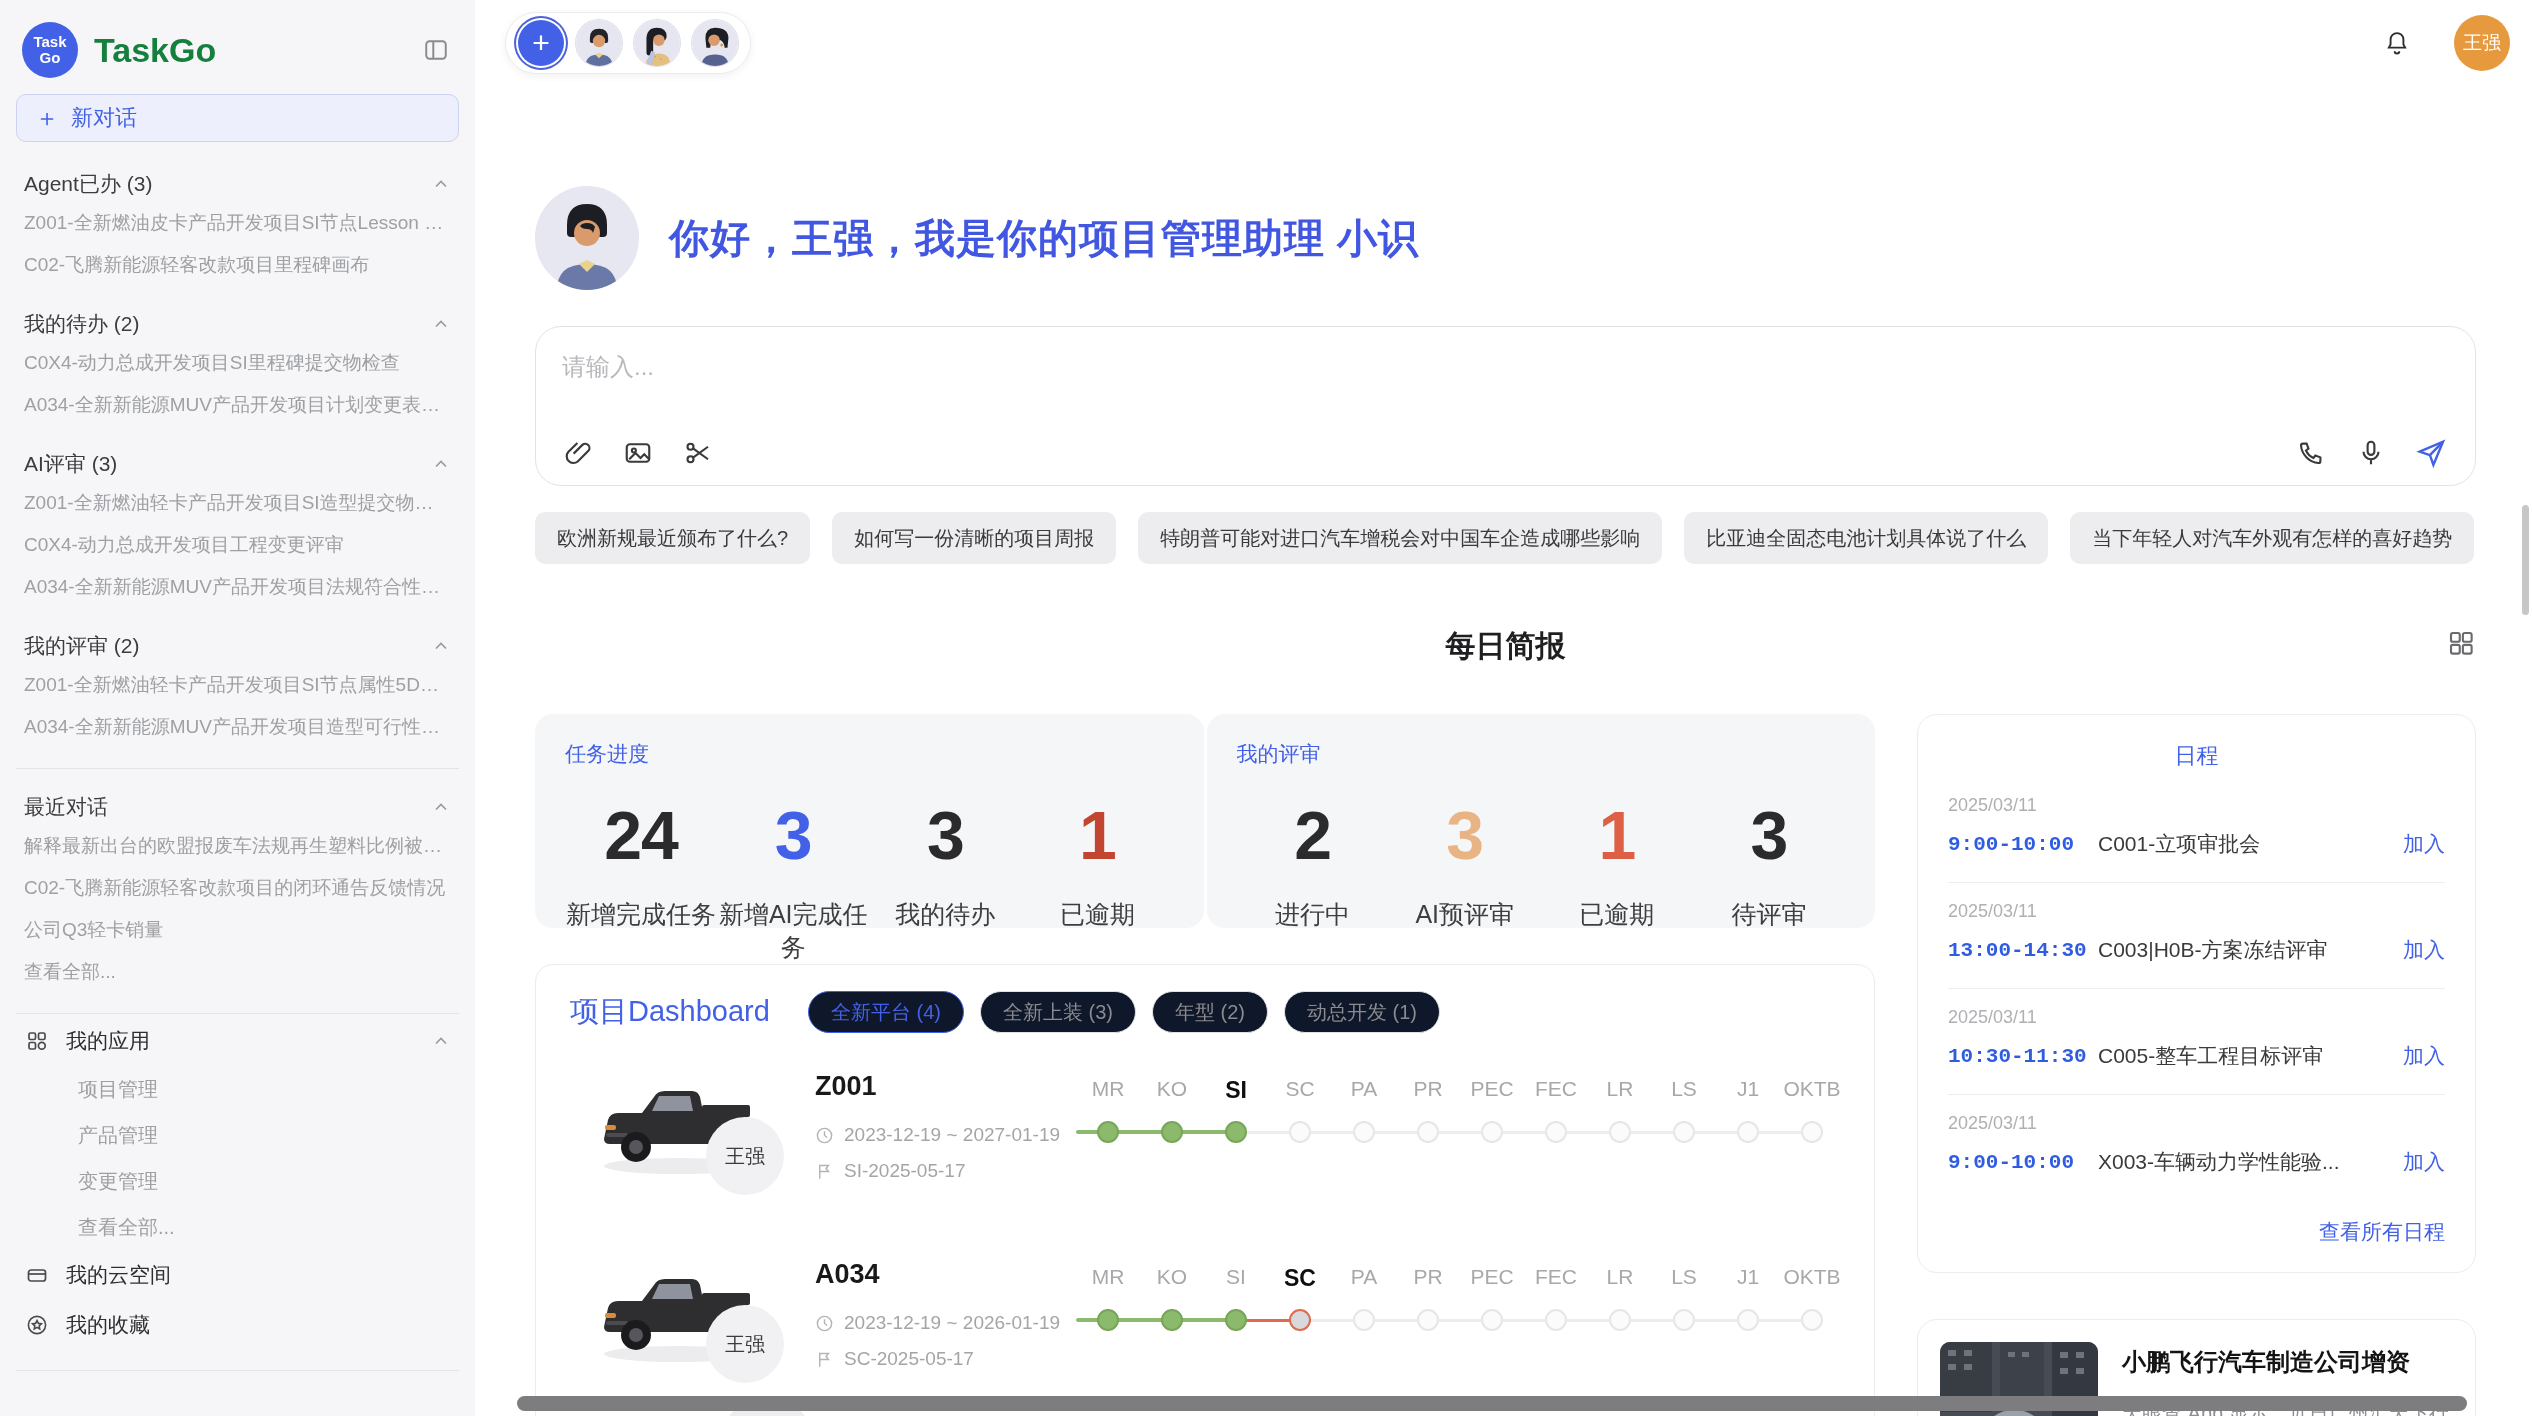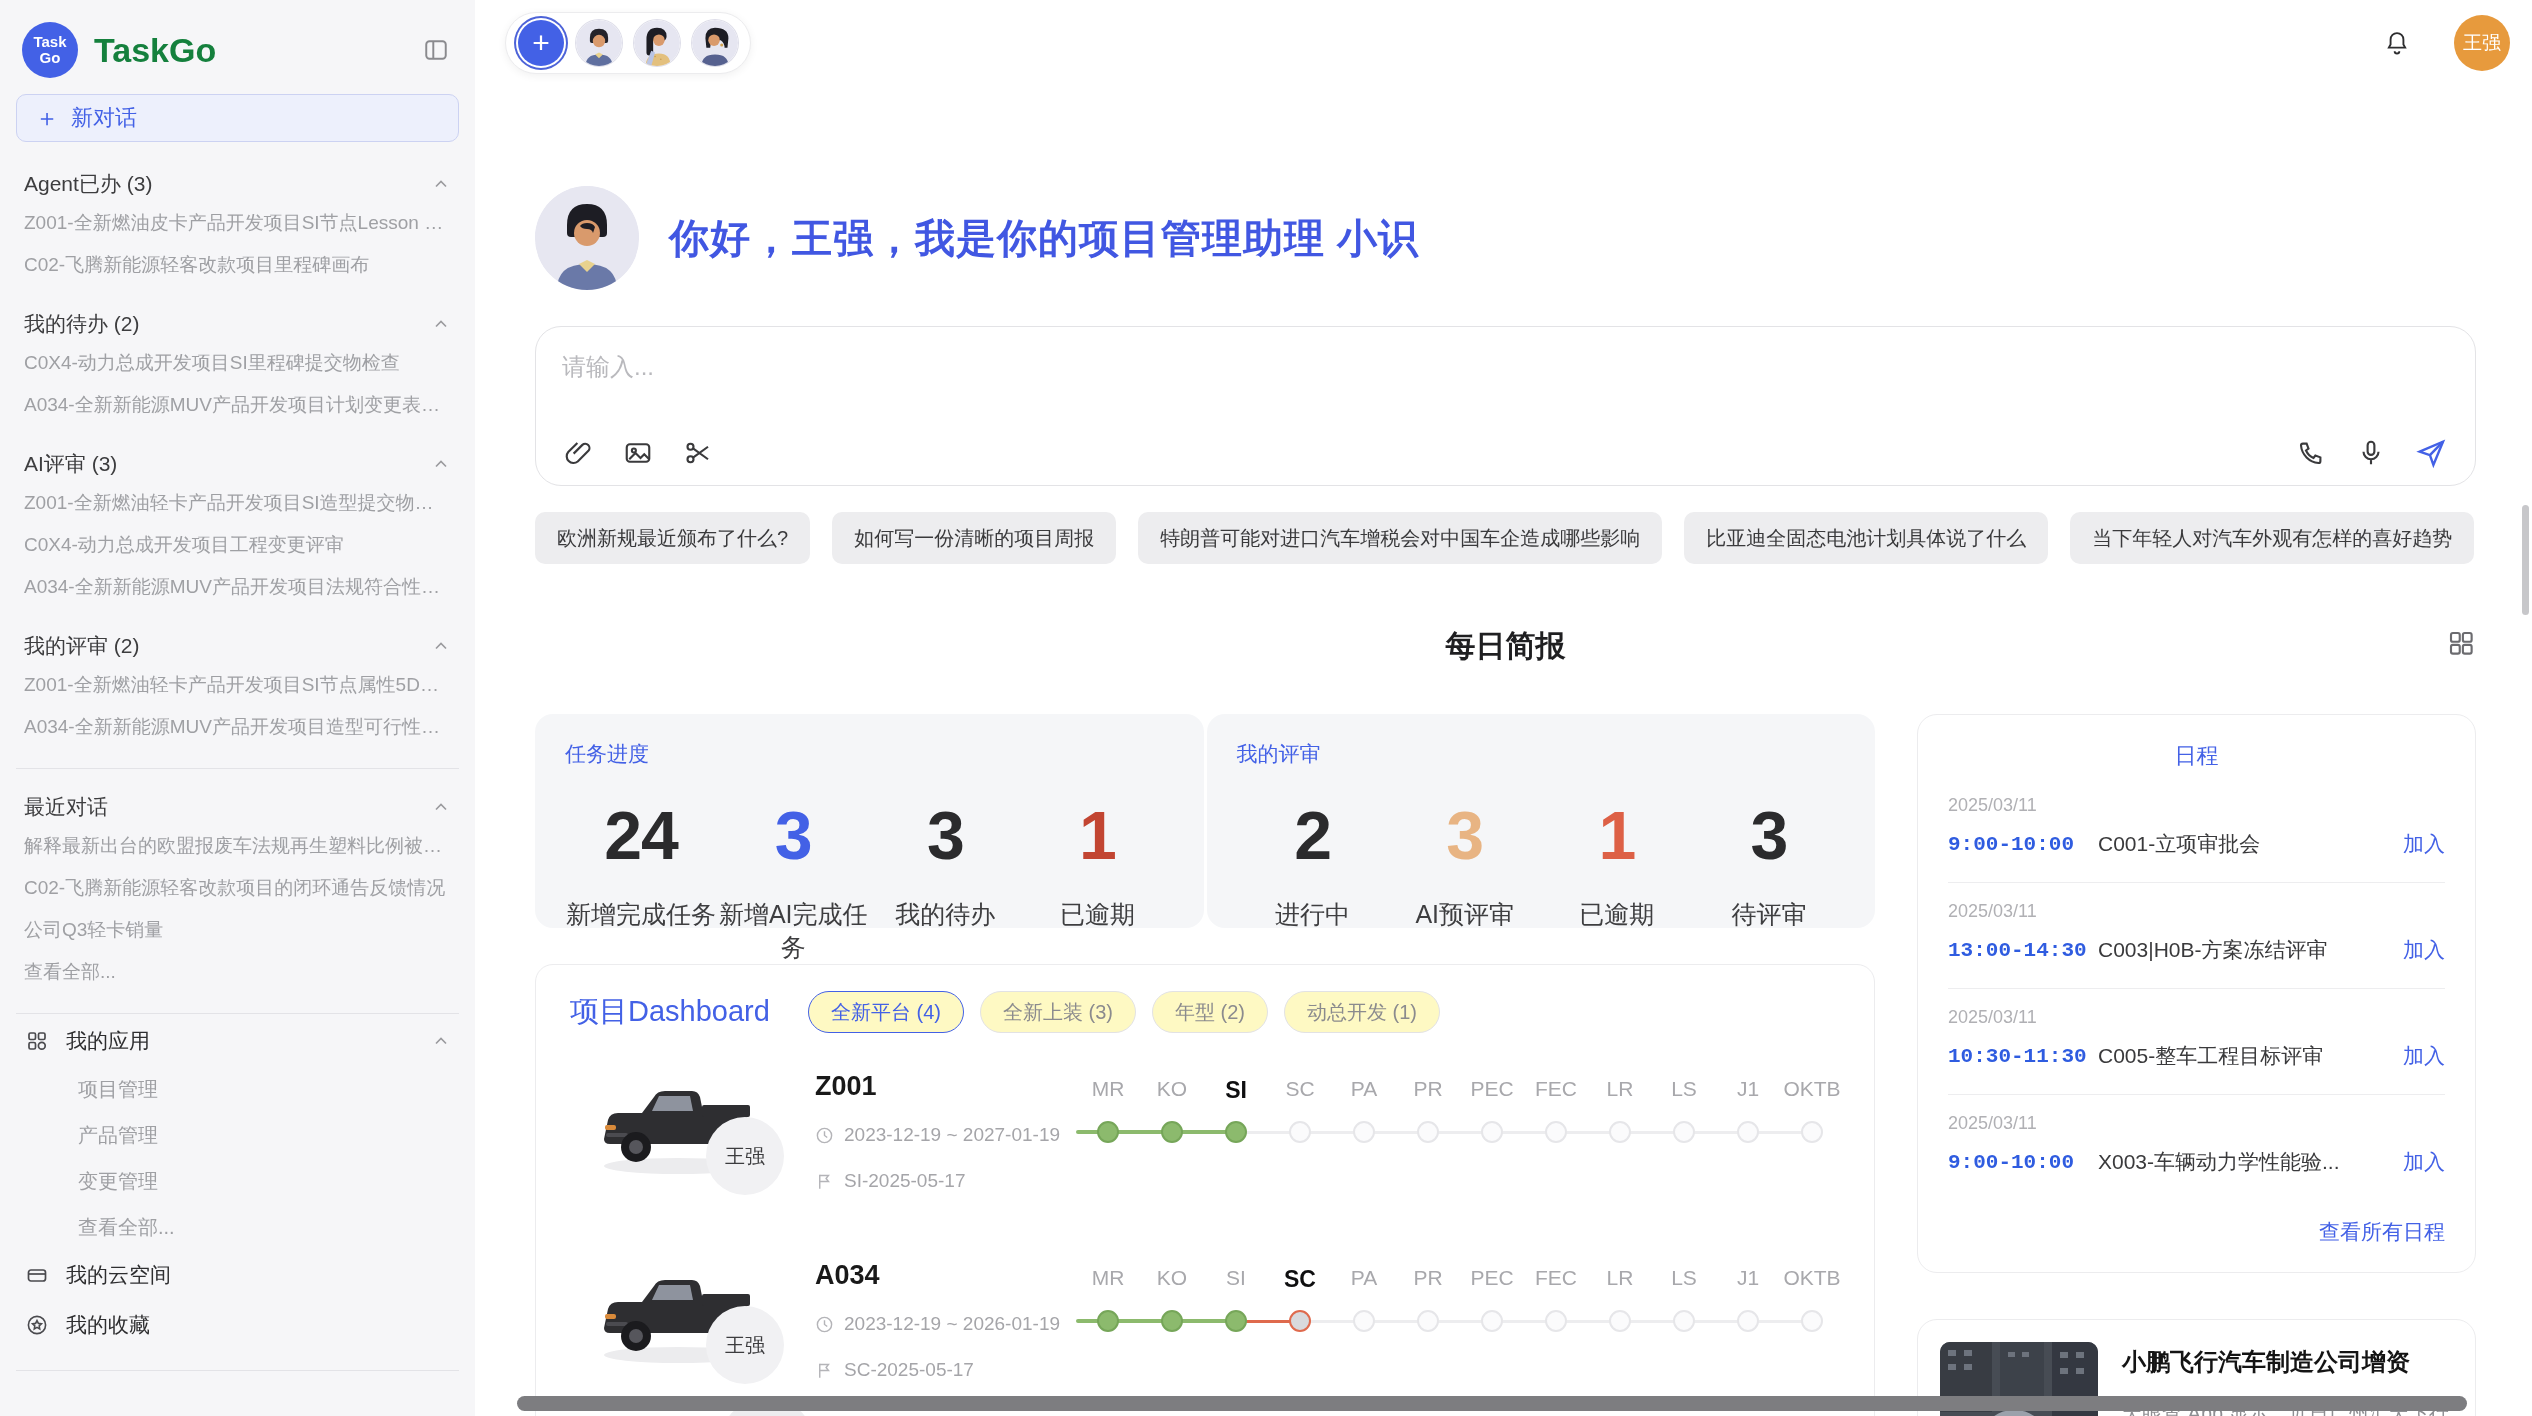--- a/index.html
+++ b/index.html
@@ -59,31 +59,31 @@
   .stat-card .t{font-size:21px;color:#4361e6;}
   .metrics{display:flex;margin-top:28px;}
   .metric{flex:1;text-align:center;}
   .metric .v{font-size:68px;font-weight:600;letter-spacing:-1px;}
   .metric .l{font-size:25px;color:#3e3e40;margin-top:24px;}
 
   .dash{margin-top:36px;border:1.5px solid #ececee;border-radius:18px;padding:26px 34px;height:470px;overflow:hidden;position:relative;background:#fff;}
   .dash-head{display:flex;align-items:center;}
   .dash-title{font-size:29px;color:#4361e6;font-weight:500;width:238px;flex:none;}
   .filters{display:flex;gap:16px;}
-  .filter{height:42px;border-radius:21px;padding:0 22px;font-size:20px;display:flex;align-items:center;border:1.5px solid #e2e2e4;color:#8b8b8e;background:#fef9c3;cursor:pointer;white-space:nowrap;}
+  .filter{height:42px;border-radius:21px;padding:0 22px;font-size:20px;display:flex;align-items:center;border:1.5px solid #e2e2e4;color:#8b8b8e;background:#0f172a;cursor:pointer;white-space:nowrap;}
   .filter.active{border-color:#4361e6;color:#4361e6;}
 
   .proj{display:flex;margin-top:30px;padding-left:20px;cursor:pointer;}
   .proj + .proj{margin-top:60px;}
   .truck-wrap{position:relative;width:175px;height:128px;flex:none;}
   .owner-badge{position:absolute;left:116px;top:54px;width:78px;height:78px;border-radius:50%;background:#f1f1f3;display:flex;align-items:center;justify-content:center;font-size:20px;color:#3c3c3e;}
   .proj-info{margin-left:50px;width:255px;flex:none;}
   .proj-code{font-size:27px;font-weight:700;color:#191919;margin-top:8px;}
   .proj-meta{display:flex;align-items:center;gap:10px;margin-top:22px;font-size:19px;color:#a5a5a9;}
-  .proj-meta:last-child{margin-top:24px;}
+  .proj-meta:last-child{margin-top:14px;}
   .ms{flex:none;width:768px;padding-top:14px;margin-left:6px;}
   .ms-labels{display:flex;}
   .ms-labels span{width:64px;text-align:center;font-size:21px;color:#a8a8ac;}
   .ms-labels span.current{color:#0f0f10;font-weight:700;font-size:23px;}
   .ms-track{position:relative;height:30px;margin-top:14px;}
   .ms-line{position:absolute;top:13px;height:3px;background:#ededef;border-radius:2px;}
   .ms-line.green{background:#8cba6d;height:4px;top:12px;}
   .ms-line.red{background:#df6a4d;}
   .ms-dot{position:absolute;top:3px;width:22px;height:22px;border-radius:50%;background:#fbfbfc;border:2px solid #e6e6e9;}
   .ms-dot.done{background:#8cba6d;border-color:#76a659;}

